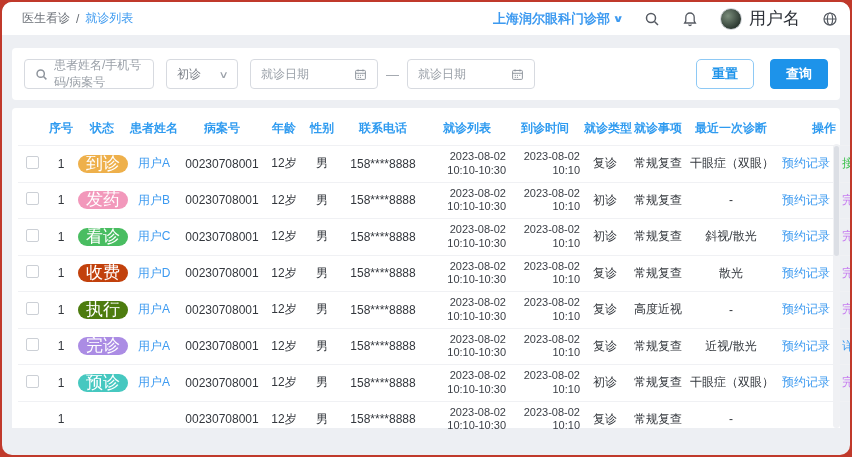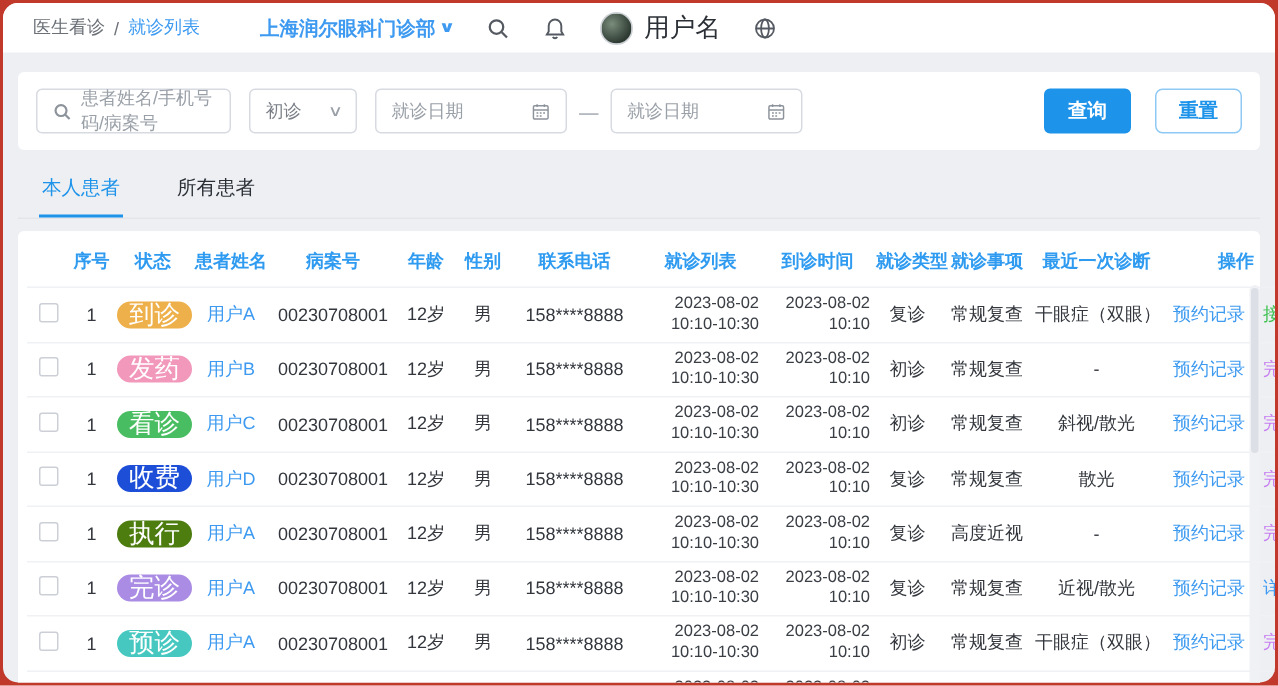--- a/index.html
+++ b/index.html
@@ -1,21 +1,21 @@
 <!DOCTYPE html>
 <html><head>
 <meta charset="utf-8">
 <style>
   * { margin:0; padding:0; box-sizing:border-box; }
   html,body { width:852px; height:457px; font-family:"Liberation Sans","DejaVu Sans",sans-serif; }
   body { background:#c0392b; position:relative; overflow:hidden; }
   .app { position:absolute; inset:2px; border-radius:10px; background:#edeff3; overflow:hidden; }
 
   
-  .topbar { height:33px; background:#fff; display:flex; align-items:center; justify-content:flex-start; padding:0 29px 0 20px;gap:40px; }
+  .topbar { height:33px; background:#fff; display:flex; align-items:center; justify-content:space-between; padding:0 12px 0 20px;gap:40px; }
   .breadcrumb { font-size:12px; color:#6b7077; display:flex; align-items:center; gap:6px; }
   .breadcrumb .current { color:#3d9af0; }
   .topbar-right { display:flex; align-items:center; gap:22px; }
   .clinic { color:#3d9af0; font-size:13px; font-weight:bold; display:flex; align-items:center; gap:4px; cursor:pointer; }
   .chev { font-size:10px; color:#3d9af0; transform:scaleX(1.4); }
   .tb-icon { width:16px; height:16px; display:inline-block; color:#555a62; }
   .tb-icon svg { width:100%; height:100%; display:block; }
   .userblock { display:flex; align-items:center; gap:7px; }
   .avatar { width:22px; height:22px; border-radius:50%; background:radial-gradient(circle at 35% 35%, #7a8d7b, #2e3b33 70%); border:1px solid #cfd3d8; }
   .username { font-size:17px; color:#2b2f36; }
@@ -137,29 +137,25 @@
             <line x1="11" y1="1.8" x2="11" y2="4.2"></line>
             <line x1="4.5" y1="9" x2="6" y2="9"></line>
             <line x1="7.2" y1="9" x2="8.7" y2="9"></line>
             <line x1="10" y1="9" x2="11.5" y2="9"></line>
             <line x1="4.5" y1="11.5" x2="6" y2="11.5"></line>
             <line x1="7.2" y1="11.5" x2="8.7" y2="11.5"></line>
           </svg>
       </span>
     </div>
     <div class="filter-buttons">
+      <button class="btn btn-outline">重置</button>
       <button class="btn btn-primary">查询</button>
-      <button class="btn btn-outline">重置</button>
     </div>
   </div>
 
-  <div class="tabs">
-    <div class="tab active">本人患者</div>
-    <div class="tab">所有患者</div>
-  </div>
 
   <div class="table-card">
     <table>
       <colgroup>
         <col style="width:28px">
           <col style="width:30px">
           <col style="width:52px">
           <col style="width:52px">
         <col style="width:84px">
           <col style="width:40px">
@@ -256,21 +252,21 @@
     <td>
       <span class="op-cell">
         <span class="op-link" style="color:#3d9af0">预约记录</span>
         <span class="op-link" style="color: rgb(198, 125, 240);">完诊</span>
       </span>
     </td>
   </tr>
           <tr>
     <td><span class="checkbox"></span></td>
     <td>1</td>
-    <td><span class="badge" style="background: #1d4ed8;">收费</span></td>
+    <td><span class="badge" style="background: #c2410c;">收费</span></td>
     <td><span class="name-link">用户D</span></td>
     <td>00230708001</td>
     <td>12岁</td>
     <td>男</td>
     <td>158****8888</td>
     <td class="cell-time">2023-08-02
 10:10-10:30</td>
     <td class="cell-time">2023-08-02
 10:10</td>
     <td>复诊</td>

